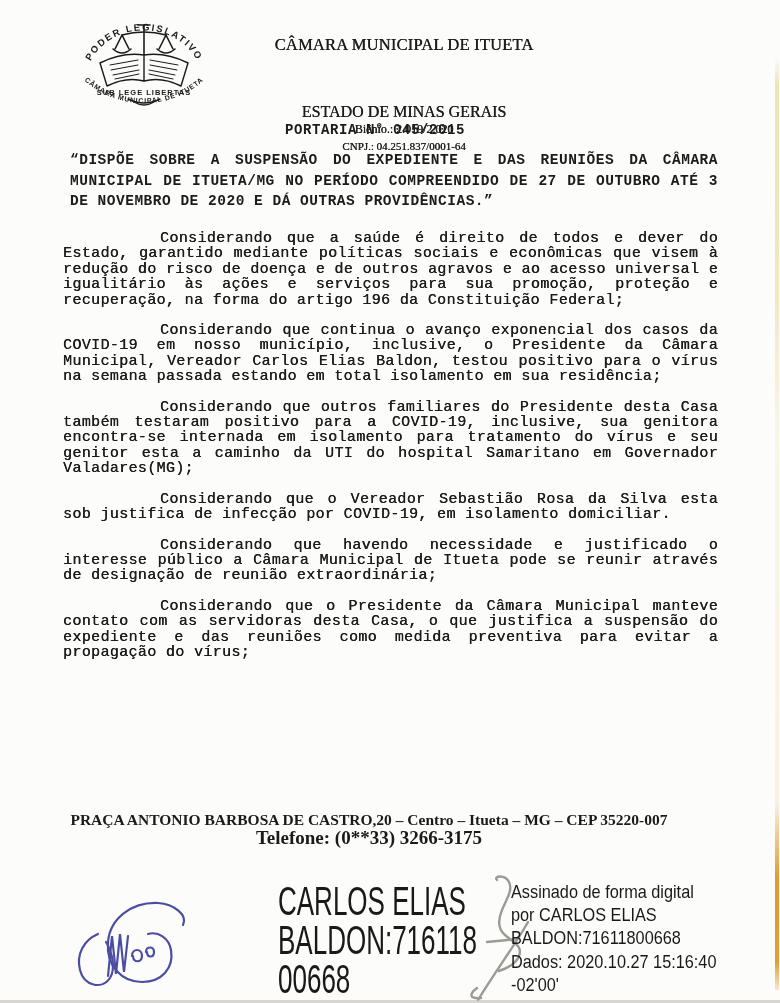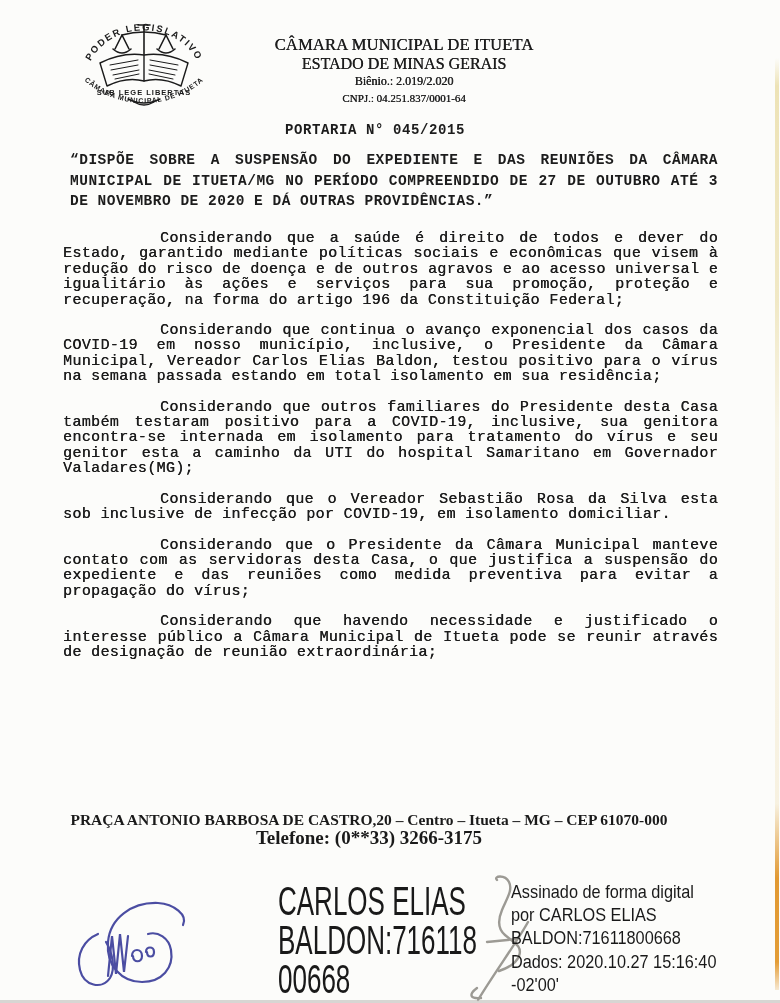--- a/index.html
+++ b/index.html
@@ -10,21 +10,21 @@
     color:#1c1c1c;
   }
   
   .logo { position:absolute; left:70px; top:8px; width:148px; height:110px; }
   .org-header {
     position:absolute; left:230px; top:36px; width:348px; text-align:center;
     font-family:"Liberation Serif",serif; color:#1e1e1e;
     text-shadow:0.35px 0 0 currentColor;
   }
   .org-line1 { font-size:16.5px; line-height:18.5px; letter-spacing:0.2px; }
-  .org-line2 { font-size:16px;   line-height:18px; }
+  .org-line2 { font-size:16px;   line-height:18px;margin-top:48px; }
   .org-line3 { font-size:12px;   line-height:17.5px; }
   .org-line4 { font-size:11px;   line-height:17.5px; }
   .title {
     position:absolute; left:285px; top:122px;
     font-weight:700; font-size:14px; letter-spacing:0.6px; white-space:nowrap;
   }
   
   .summary {
     position:absolute; left:70px; top:150px; width:648px;
     font-weight:700; font-size:14.5px; line-height:20.5px;
@@ -124,27 +124,27 @@
   </div>
 
   <div class="title">PORTARIA N° 045/2015</div>
 
   <div class="summary">“DISPÕE SOBRE A SUSPENSÃO DO EXPEDIENTE E DAS REUNIÕES DA CÂMARA MUNICIPAL DE ITUETA/MG NO PERÍODO COMPREENDIDO DE 27 DE OUTUBRO ATÉ 3 DE NOVEMBRO DE 2020 E DÁ OUTRAS PROVIDÊNCIAS.”</div>
 
   <div class="body-text">
     <p>Considerando que a saúde é direito de todos e dever do Estado, garantido mediante políticas sociais e econômicas que visem à redução do risco de doença e de outros agravos e ao acesso universal e igualitário às ações e serviços para sua promoção, proteção e recuperação, na forma do artigo 196 da Constituição Federal;</p>
     <p>Considerando que continua o avanço exponencial dos casos da COVID-19 em nosso município, inclusive, o Presidente da Câmara Municipal, Vereador Carlos Elias Baldon, testou positivo para o vírus na semana passada estando em total isolamento em sua residência;</p>
     <p>Considerando que outros familiares do Presidente desta Casa também testaram positivo para a COVID-19, inclusive, sua genitora encontra-se internada em isolamento para tratamento do vírus e seu genitor esta a caminho da UTI do hospital Samaritano em Governador Valadares(MG);</p>
-    <p>Considerando que o Vereador Sebastião Rosa da Silva esta sob inclusive de infecção por COVID-19, em isolamento domiciliar.</p>
+    <p>Considerando que o Vereador Sebastião Rosa da Silva esta sob justifica de infecção por COVID-19, em isolamento domiciliar.</p>
+    <p>Considerando que havendo necessidade e justificado o interesse público a Câmara Municipal de Itueta pode se reunir através de designação de reunião extraordinária;</p>
     <p>Considerando que o Presidente da Câmara Municipal manteve contato com as servidoras desta Casa, o que justifica a suspensão do expediente e das reuniões como medida preventiva para evitar a propagação do vírus;</p>
-    <p>Considerando que havendo necessidade e justificado o interesse público a Câmara Municipal de Itueta pode se reunir através de designação de reunião extraordinária;</p>
   </div>
 
   <div class="footer">
-    <div class="footer-address">PRAÇA ANTONIO BARBOSA DE CASTRO,20 – Centro – Itueta – MG – CEP 61070-000</div>
+    <div class="footer-address">PRAÇA ANTONIO BARBOSA DE CASTRO,20 – Centro – Itueta – MG – CEP 35220-007</div>
     <div class="footer-phone">Telefone: (0**33) 3266-3175</div>
   </div>
 
   <svg class="stamp-svg" width="125" height="112" viewBox="0 0 125 112">
     <g fill="none" stroke="#3c3f9b" stroke-width="2.2" stroke-linecap="round" opacity="0.92">
       <path d="M 113 35 C 118 25 104 14 88 13 C 62 12 40 28 38 52 C 36 76 52 92 72 92 C 92 92 104 78 101 60 C 99 48 88 41 78 44"></path>
       <path d="M 28 44 C 14 50 6 64 10 80 C 14 96 32 100 40 88 C 46 78 42 62 36 52"></path>
       <path d="M 38 86 L 42 46 L 46 84 L 50 44 L 54 82 L 58 46"></path>
       <path d="M 62 66 C 62 58 72 58 72 66 C 72 73 63 73 63 66"></path>
       <path d="M 76 62 C 76 56 84 56 84 62 C 84 68 77 68 77 62"></path>

